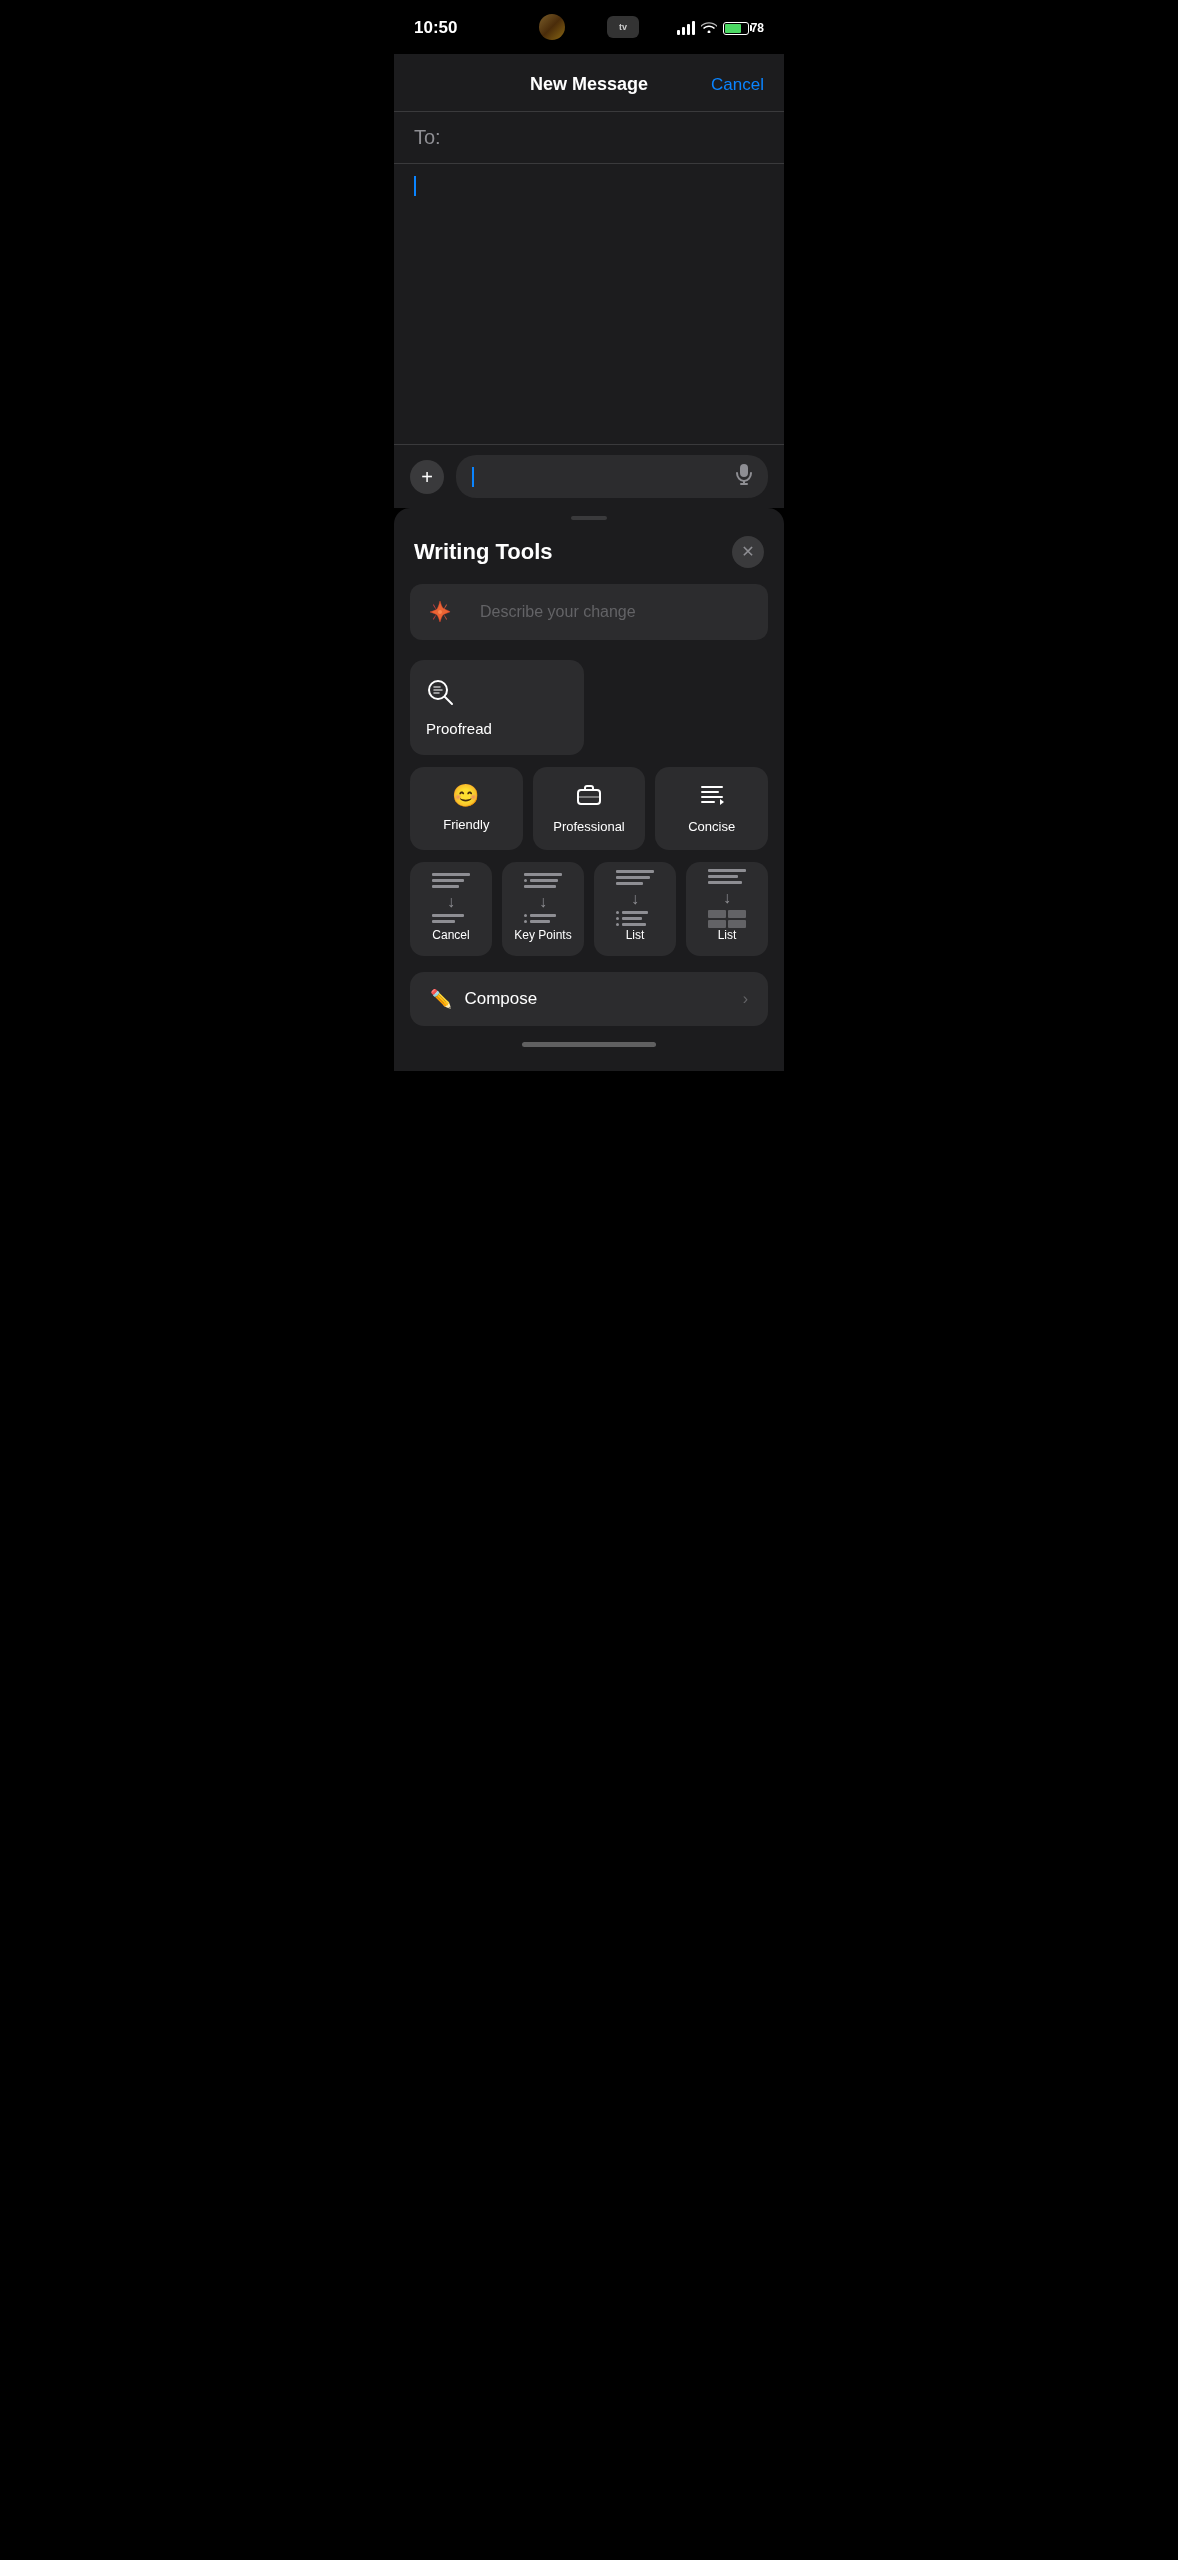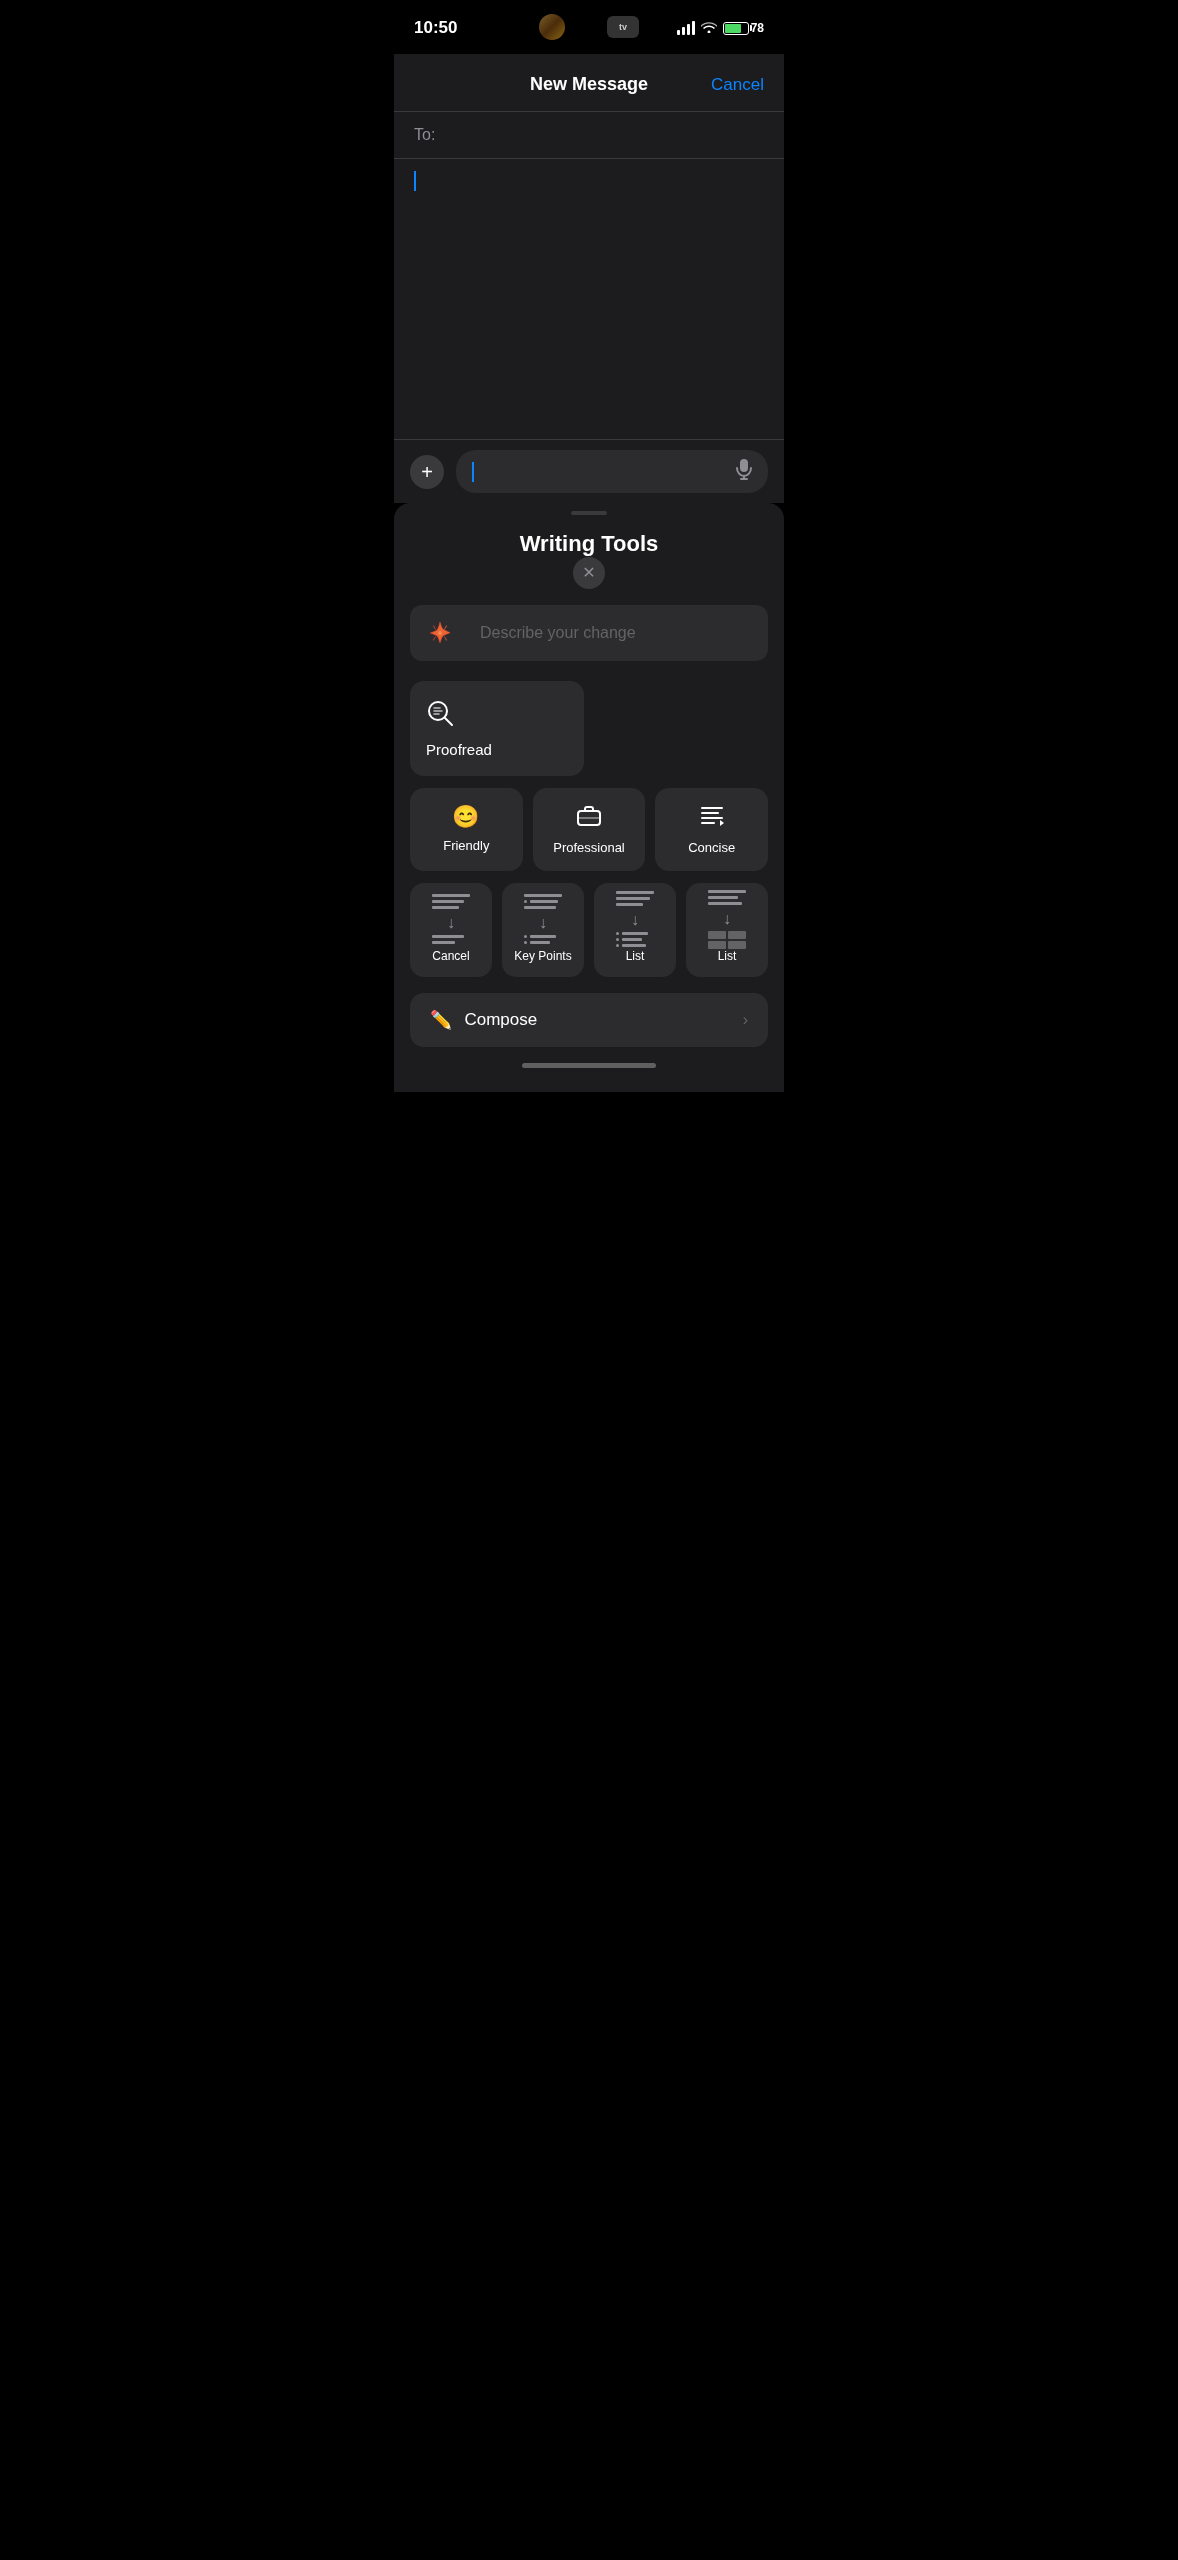--- a/index.html
+++ b/index.html
@@ -161,21 +161,21 @@
     .to-field {
       background: #1C1C1E;
       padding: 14px 20px;
       border-bottom: 0.5px solid #3A3A3C;
       display: flex;
       align-items: center;
       gap: 8px;
     }
 
     .to-label {
-      font-size: 16px;
+      font-size: 20px;
       color: #8E8E93;
     }
 
     
     .message-body {
       background: #1C1C1E;
       flex: 1;
       min-height: 280px;
       padding: 12px 20px;
       position: relative;
@@ -252,21 +252,20 @@
       background: #3A3A3C;
       border-radius: 2px;
       margin: 0 auto 16px;
     }
 
     .panel-header {
       display: flex;
       justify-content: space-between;
       align-items: center;
       padding: 0 20px 16px;
-      flex-direction: column;
     }
 
     .panel-title {
       font-size: 22px;
       font-weight: 700;
       color: #fff;
     }
 
     .close-btn {
       width: 32px;

